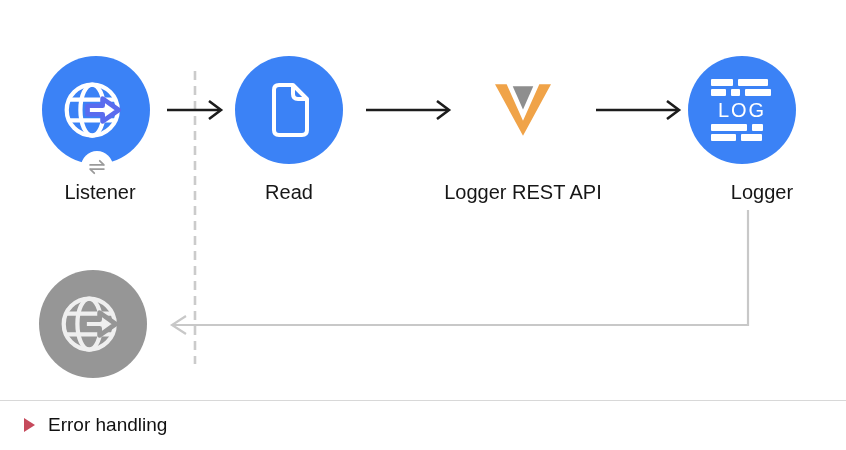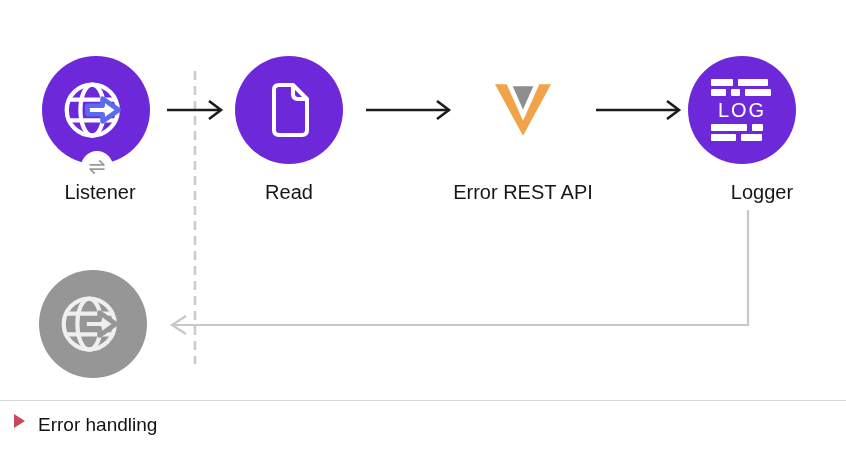--- a/index.html
+++ b/index.html
@@ -9,36 +9,36 @@
   }
   
   .flow-header{position:absolute;left:8px;top:6px;display:flex;align-items:center;gap:12px;}
   .tri-down{width:0;height:0;border-left:7px solid transparent;border-right:7px solid transparent;
     border-top:11px solid #4a90e8;margin-top:3px;}
   .flow-title{font-size:19px;color:#111;letter-spacing:0.2px;}
   
   .overlay{position:absolute;left:0;top:0;pointer-events:none;}
   
   .circle-node{position:absolute;width:108px;height:108px;border-radius:50%;
-    background:#6d28d9;display:flex;align-items:center;justify-content:center;}
+    background:#3b82f6;display:flex;align-items:center;justify-content:center;}
   .circle-node.ghost{background:#969696;}
   .node-label{position:absolute;top:181px;transform:translateX(-50%);font-size:20px;color:#161616;white-space:nowrap;}
   
   .badge{position:absolute;left:81px;top:151px;width:32px;height:32px;border-radius:50%;
     background:#ffffff;display:flex;align-items:center;justify-content:center;}
   
   .log-icon{display:flex;flex-direction:column;gap:3px;align-items:flex-start;width:62px;}
   .log-row{display:flex;gap:5px;width:100%;}
   .log-bar{height:7px;background:#fff;border-radius:1px;}
   .log-text{color:#fff;font-size:20px;letter-spacing:2px;font-weight:500;line-height:22px;margin:0 auto;}
   
   .veeva-node{position:absolute;left:495px;top:82px;width:56px;height:57px;}
   
   .divider{position:absolute;left:0;top:400px;width:846px;height:1px;background:#d8d8d8;}
-  .error-row{position:absolute;left:14px;top:414px;display:flex;align-items:flex-start;gap:13px;}
+  .error-row{position:absolute;left:24px;top:414px;display:flex;align-items:center;gap:13px;}
   .tri-right{width:0;height:0;border-top:7px solid transparent;border-bottom:7px solid transparent;
     border-left:11px solid #c64a5c;}
   .error-label{font-size:19px;color:#111;}
 </style>
 </head>
 <body>
 
 <div class="canvas">
 
 
@@ -100,21 +100,21 @@
       </svg>
     </div>
     <div class="node-label" style="left:289px;">Read</div>
   </div>
 
   <div>
     <svg class="veeva-node" viewBox="0 0 60 56">
       <path d="M0 0 L12.5 0 L30 39 L47.5 0 L60 0 L30 55 Z" fill="#f0a348"></path>
       <path d="M19 2 L41 2 L30 27 Z" fill="#8e8e8e"></path>
     </svg>
-    <div class="node-label" style="left:523px;">Error REST API</div>
+    <div class="node-label" style="left:523px;">Logger REST API</div>
   </div>
 
   <div>
     <div class="circle-node" style="left:688px;top:56px;">
       <div class="log-icon">
         <div class="log-row">
             <span class="log-bar" style="width:22px"></span>
             <span class="log-bar" style="width:30px"></span>
           </div>
         <div class="log-row">

